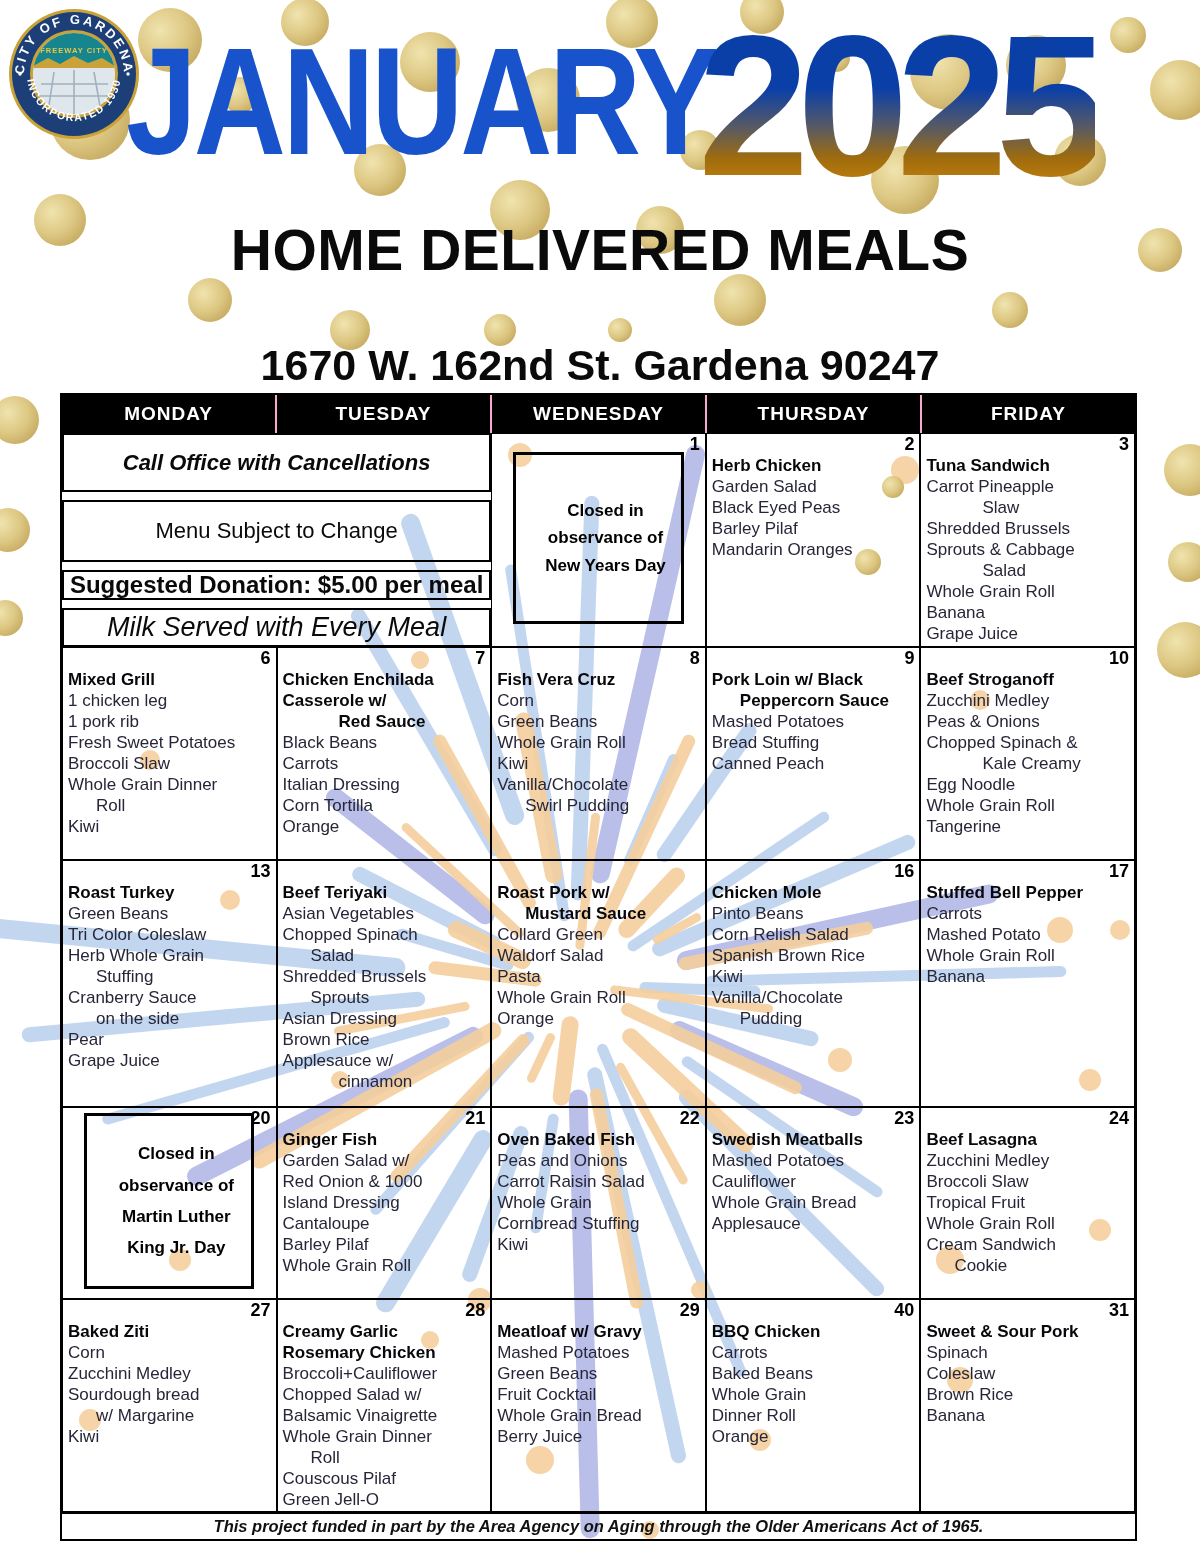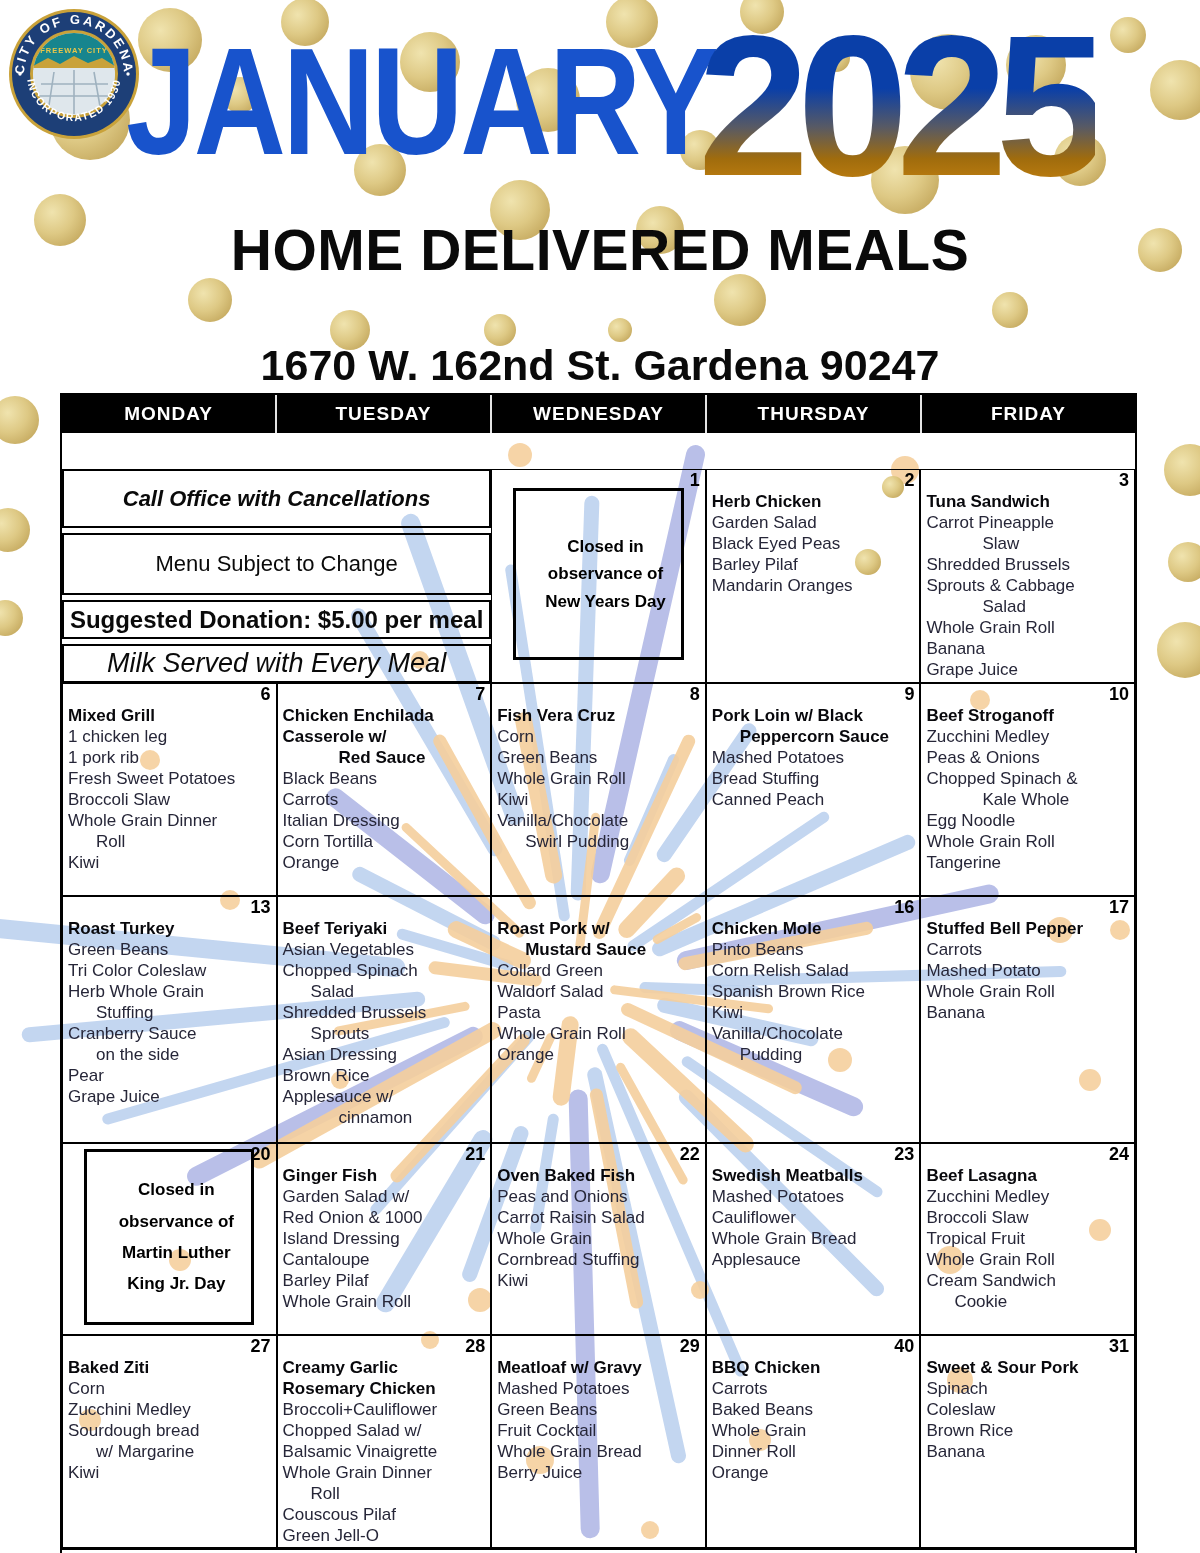--- a/index.html
+++ b/index.html
@@ -21,40 +21,40 @@
   .program{position:absolute;left:0;top:222px;width:100%;text-align:center;
            font-size:57px;font-weight:800;color:#0a0a0a;letter-spacing:.5px;line-height:1;}
   .phone{position:absolute;left:0;top:283px;width:100%;text-align:center;
          font-size:57px;font-weight:800;color:#0a0a0a;line-height:1;}
   .address{position:absolute;left:0;top:344px;width:100%;text-align:center;
            font-size:43px;font-weight:800;color:#0a0a0a;line-height:1;}
 
   
   .calendar{position:absolute;left:60px;top:393px;width:1077px;z-index:1;
             border:2px solid #000;background:transparent;}
-  .dow-row{display:grid;grid-template-columns:repeat(5,1fr);gap:2px;background:#e5e5e5;height:38px;}
+  .dow-row{display:grid;grid-template-columns:repeat(5,1fr);gap:2px;background:#f9a8d4;height:38px;}
   .dow{background:#000;color:#fff;font-weight:700;font-size:19px;letter-spacing:1px;
        display:flex;align-items:center;justify-content:center;}
   .week{display:grid;grid-template-columns:repeat(5,1fr);}
   .cell{border:1.5px solid #000;position:relative;background:transparent;}
   .daynum{position:absolute;top:0;right:5px;font-weight:700;font-size:18px;color:#000;line-height:21px;}
   .lines{padding:21px 2px 0 5px;}
   .line{font-size:17px;line-height:21px;color:#262638;}
   .line.bold{font-weight:700;color:#08080c;}
   .ind1{padding-left:28px;}
   .ind2{padding-left:56px;}
 
   
   .cell.notices{border:none;display:flex;flex-direction:column;justify-content:space-between;
                 padding:0;}
   .notice{border:2.5px solid #000;display:flex;align-items:center;justify-content:center;
           color:#0a0a0a;background:transparent;}
   .n1{height:59px;font-size:22px;font-weight:700;font-style:italic;}
   .n2{height:62px;font-size:22px;}
-  .n3{height:39px;font-size:24px;font-weight:700;}
+  .n3{height:30px;font-size:24px;font-weight:700;}
   .n4{height:39px;font-size:27px;font-style:italic;}
 
   
   .closed-box{border:3.5px solid #000;width:80%;margin:5px auto 0;text-align:center;
               font-weight:700;font-size:17px;color:#000;display:flex;flex-direction:column;
               justify-content:center;line-height:1.85;height:176px;padding-left:14px;}
   .closed-box.tall{height:172px;margin-top:18px;line-height:1.62;}
 
   .footer-bar{border-top:2.5px solid #000;height:27px;display:flex;align-items:center;
               justify-content:center;font-style:italic;font-weight:700;font-size:16.5px;color:#111;}
@@ -222,21 +222,21 @@
 
 <div class="calendar">
   <div class="dow-row">
     <div class="dow">MONDAY</div>
     <div class="dow">TUESDAY</div>
     <div class="dow">WEDNESDAY</div>
     <div class="dow">THURSDAY</div>
     <div class="dow">FRIDAY</div>
   </div>
   <div id="weeks">
-      <div class="week" style="height: 214px; margin-top: 36px;">
+      <div class="week" style="height: 214px;">
         <div class="cell notices" style="grid-column: span 2;">
           <div class="notice n1">Call Office with Cancellations</div>
           <div class="notice n2">Menu Subject to Change</div>
           <div class="notice n3">Suggested Donation: $5.00 per meal</div>
           <div class="notice n4">Milk Served with Every Meal</div>
         </div>
         <div class="cell">
           <span class="daynum">1</span>
           <div class="closed-box tall">
             <div>Closed in</div>
@@ -318,21 +318,21 @@
             <div class="line">Canned Peach</div>
           </div>
         </div>
         <div class="cell">
           <span class="daynum">10</span>
           <div class="lines">
             <div class="line bold">Beef Stroganoff</div>
             <div class="line">Zucchini Medley</div>
             <div class="line">Peas &amp; Onions</div>
             <div class="line">Chopped Spinach &amp;</div>
-            <div class="line ind2">Kale Whole</div>
+            <div class="line ind2">Kale Creamy</div>
             <div class="line">Egg Noodle</div>
             <div class="line">Whole Grain Roll</div>
             <div class="line">Tangerine</div>
           </div>
         </div>
       </div>
       <div class="week" style="height: 247px;">
         <div class="cell">
           <span class="daynum">13</span>
           <div class="lines">

